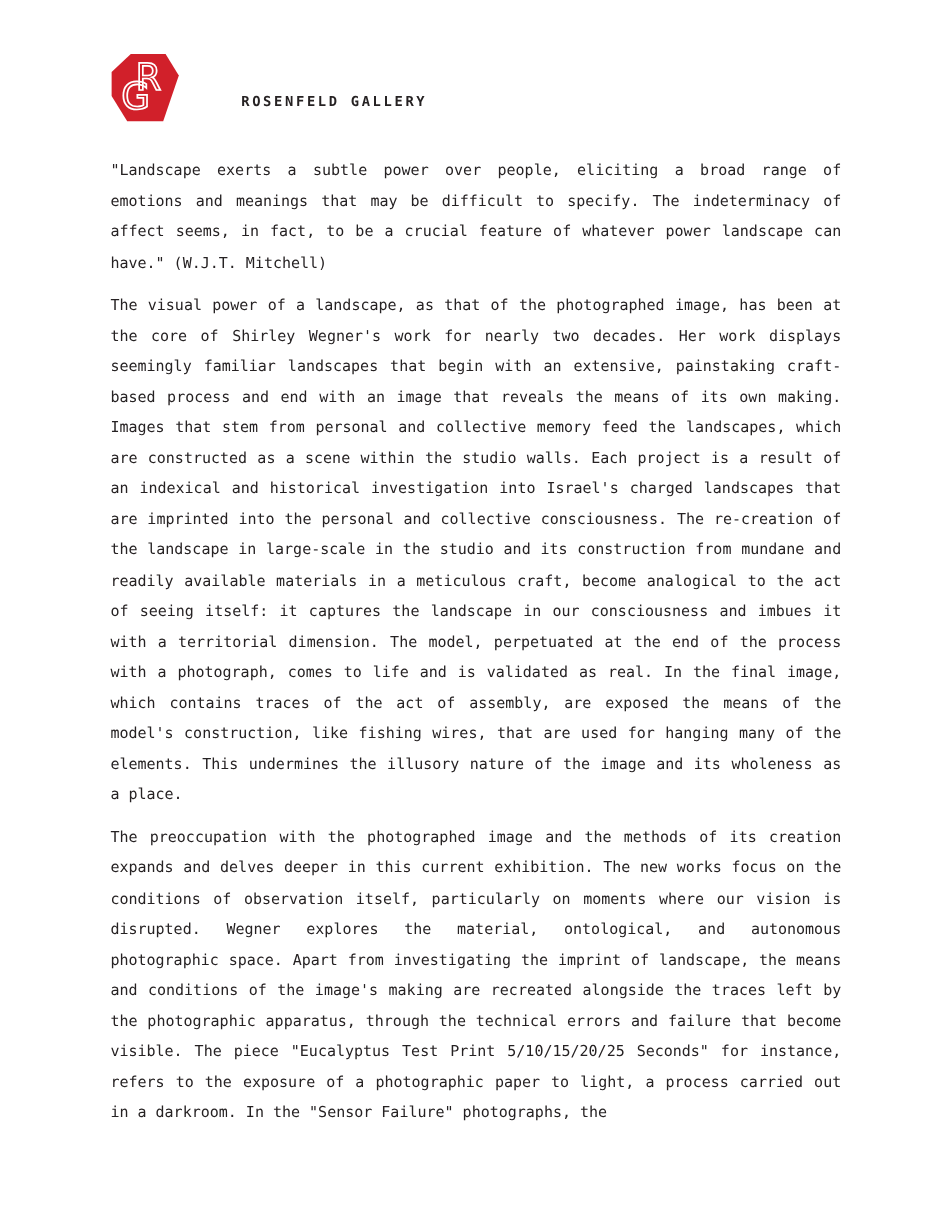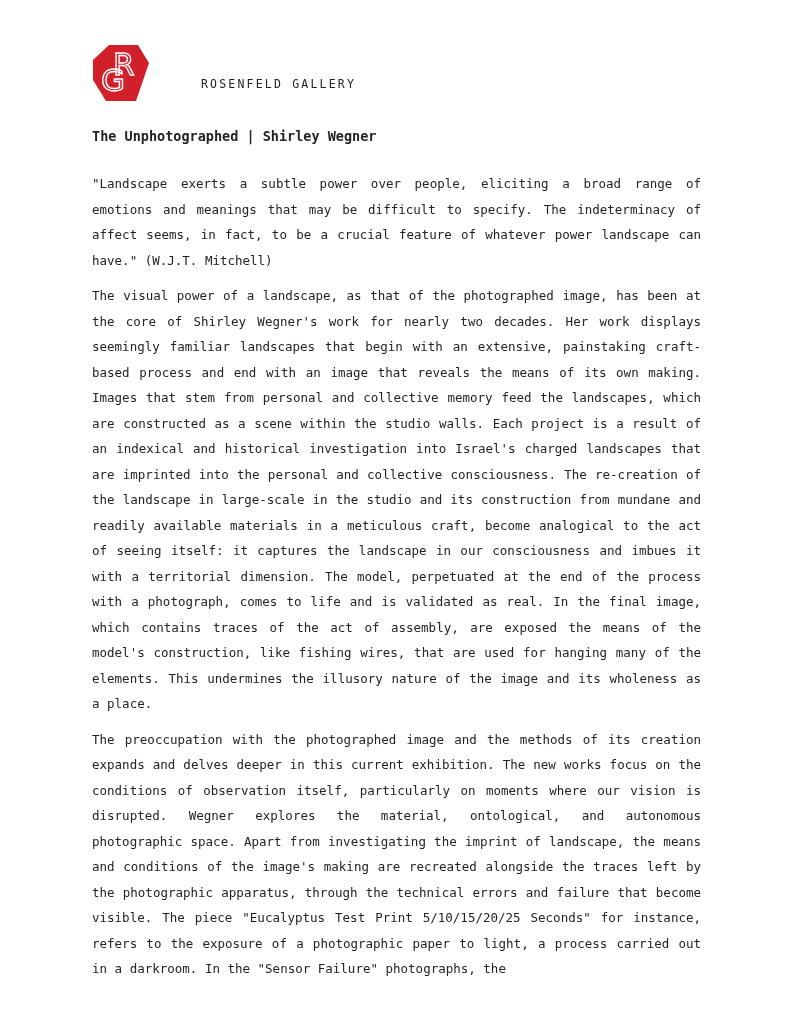--- a/index.html
+++ b/index.html
@@ -26,21 +26,21 @@
     align-items: flex-end;
     gap: 7px;
   }
   .logo-badge {
     width: 58px;
     height: 58px;
     flex: 0 0 auto;
   }
   .brand-name {
     font-size: 11.5px;
-    font-weight: normal;
+    font-weight: bold;
     letter-spacing: 2.2px;
     margin-bottom: 11px;
     white-space: nowrap;
     padding-left: 44px;
   }
   .page-title {
     margin-top: 26px;
     font-size: 13.5px;
     font-weight: bold;
     white-space: nowrap;
@@ -75,21 +75,20 @@
 
   <div class="logo-row">
     <svg class="logo-badge" viewBox="0 0 58 58" xmlns="http://www.w3.org/2000/svg">
       <polygon points="17,1 46,1 57,19 44,57 14,57 1,36 1,16" fill="#d1202a"></polygon>
       <text class="monogram-letter" x="21" y="31">R</text>
       <text class="monogram-letter" x="9" y="47">G</text>
     </svg>
     <div class="brand-name">ROSENFELD GALLERY</div>
   </div>
 
-  <div class="page-title">The Unphotographed | Shirley Wegner</div>
 
 
   <div class="article">
     <p>"Landscape exerts a subtle power over people, eliciting a broad range of emotions and meanings that may be difficult to specify. The indeterminacy of affect seems, in fact, to be a crucial feature of whatever power landscape can have." (W.J.T. Mitchell)</p>
     <p>The visual power of a landscape, as that of the photographed image, has been at the core of Shirley Wegner's work for nearly two decades. Her work displays seemingly familiar landscapes that begin with an extensive, painstaking craft-based process and end with an image that reveals the means of its own making. Images that stem from personal and collective memory feed the landscapes, which are constructed as a scene within the studio walls. Each project is a result of an indexical and historical investigation into Israel's charged landscapes that are imprinted into the personal and collective consciousness. The re-creation of the landscape in large-scale in the studio and its construction from mundane and readily available materials in a meticulous craft, become analogical to the act of seeing itself: it captures the landscape in our consciousness and imbues it with a territorial dimension. The model, perpetuated at the end of the process with a photograph, comes to life and is validated as real. In the final image, which contains traces of the act of assembly, are exposed the means of the model's construction, like fishing wires, that are used for hanging many of the elements. This undermines the illusory nature of the image and its wholeness as a place.</p>
     <p>The preoccupation with the photographed image and the methods of its creation expands and delves deeper in this current exhibition. The new works focus on the conditions of observation itself, particularly on moments where our vision is disrupted. Wegner explores the material, ontological, and autonomous photographic space. Apart from investigating the imprint of landscape, the means and conditions of the image's making are recreated alongside the traces left by the photographic apparatus, through the technical errors and failure that become visible. The piece "Eucalyptus Test Print 5/10/15/20/25 Seconds" for instance, refers to the exposure of a photographic paper to light, a process carried out in a darkroom. In the "Sensor Failure" photographs, the</p>
   </div>
 
 </div>
 

